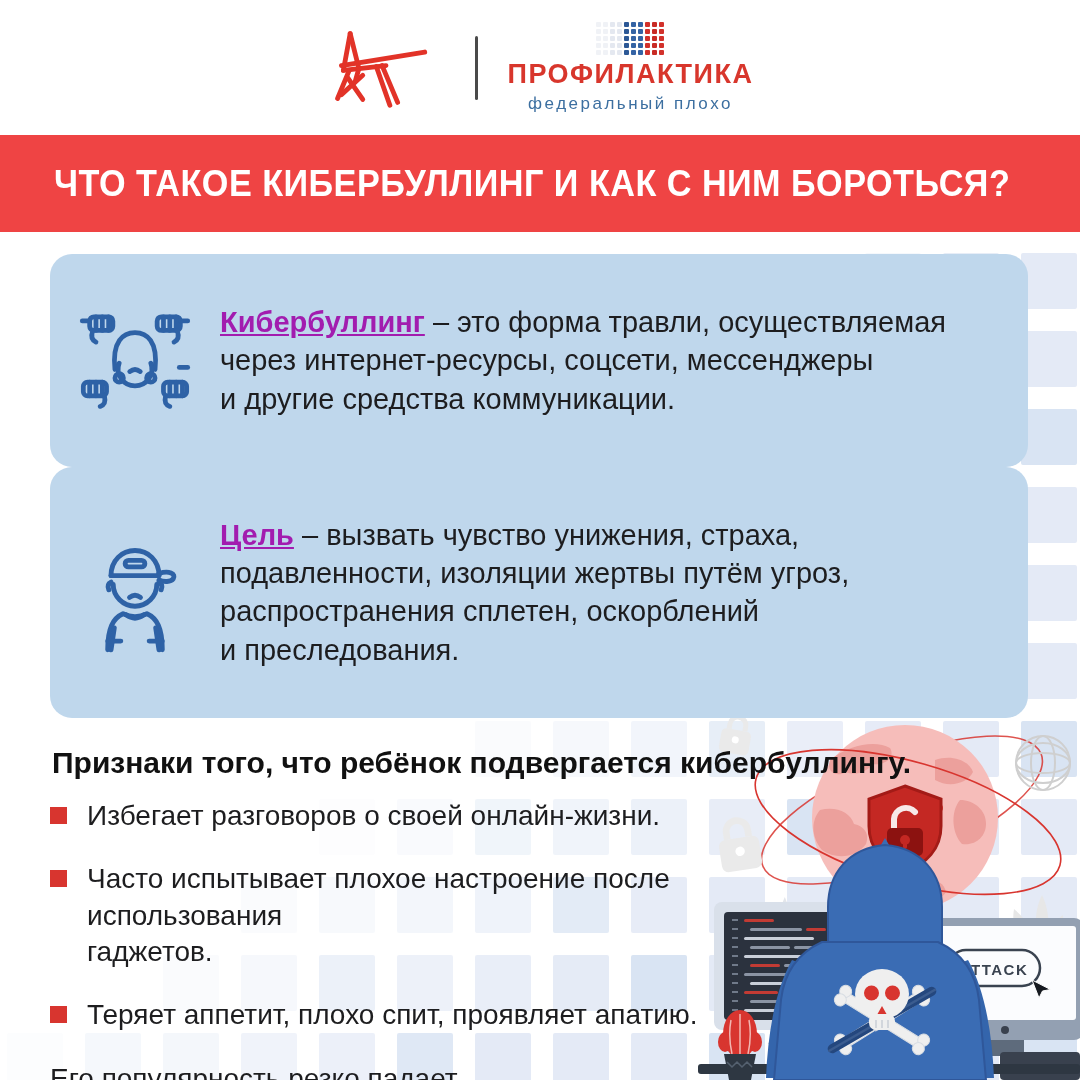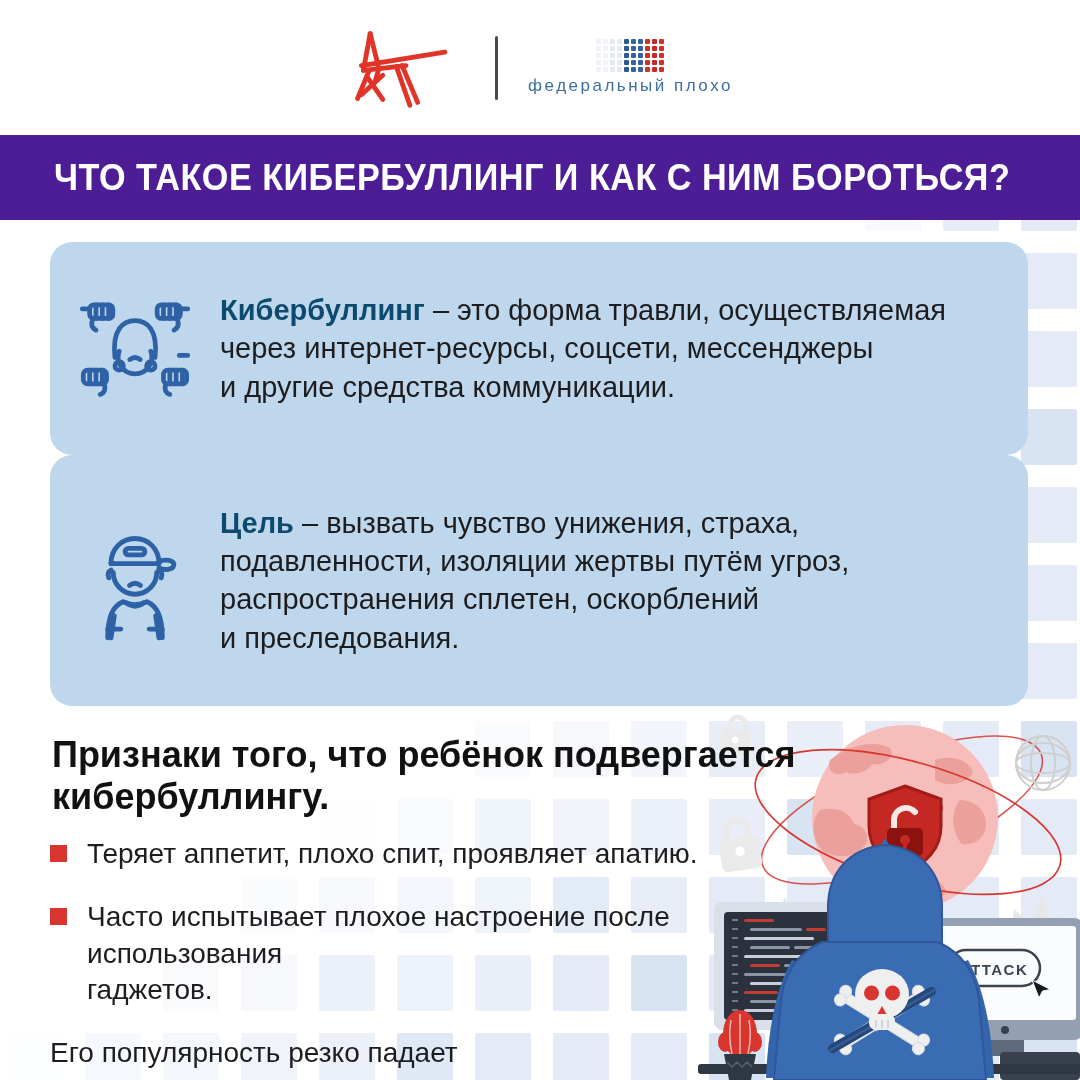--- a/index.html
+++ b/index.html
@@ -16,36 +16,36 @@
           display:flex;align-items:center;justify-content:center;gap:30px;}
   .divider{width:3px;height:64px;background:#4A4A4A;border-radius:2px;}
   .brand{display:flex;flex-direction:column;align-items:center;gap:4px;}
   .flag{display:flex;flex-direction:column;gap:2px;}
   .flag-row{display:flex;gap:2px;}
   .flag-cell{width:5px;height:5px;border-radius:1px;}
   .brand-title{font-size:27px;font-weight:bold;color:#D8362C;letter-spacing:1.5px;}
   .brand-sub{font-size:17px;color:#3C6FA0;letter-spacing:2.5px;}
 
   
-  .banner{position:relative;z-index:2;height:85px;background:#4c1d95;
+  .banner{position:relative;z-index:2;height:97px;background:#ef4444;
           display:flex;align-items:center;}
   .banner h1{margin:0 0 0 54px;color:#fff;font-size:36px;font-weight:bold;
              letter-spacing:.5px;white-space:nowrap;transform:scaleX(.95);
              transform-origin:left center;}
 
   
   .content{position:relative;z-index:2;padding:22px 0 0 50px;}
   .card{width:978px;background:#BFD7EC;border-radius:22px;display:flex;
         align-items:center;box-sizing:border-box;padding:20px 26px 20px 0;}
   .card + .card{margin-top:0;}
   .card-icon{flex:0 0 170px;display:flex;align-items:center;justify-content:center;}
   .card-text{font-size:29px;line-height:1.32;color:#1d1d1f;white-space:pre-line;}
-  .card-lead{font-weight:bold;color:#0c4a6e;}
-
-  .signs-heading{margin:28px 0 16px 2px;font-size:36px;font-weight:bold;color:#111;}
+  .card-lead{font-weight:bold;color:#a21caf;text-decoration:underline;}
+
+  .signs-heading{margin:28px 0 16px 2px;font-size:30px;font-weight:bold;color:#111;}
   .signs-list{list-style:none;margin:18px 0 0 0;padding:0;display:flex;
               flex-direction:column;gap:27px;max-width:700px;}
   .signs-list li{display:flex;gap:20px;font-size:28px;line-height:1.3;color:#1d1d1f;}
   .bullet{flex:0 0 17px;width:17px;height:17px;background:#D8352F;margin-top:9px;}
   .item-text{white-space:pre-line;}
 
   .illustration{position:absolute;left:680px;top:690px;width:400px;height:390px;z-index:1;}
 </style>
 </head>
 <body>
@@ -217,20 +217,21 @@
             <span class="flag-cell" style="background: rgb(228, 232, 240);"></span>
             <span class="flag-cell" style="background: rgb(228, 232, 240);"></span>
             <span class="flag-cell" style="background: rgb(44, 88, 150);"></span>
             <span class="flag-cell" style="background: rgb(52, 99, 164);"></span>
             <span class="flag-cell" style="background: rgb(52, 99, 164);"></span>
             <span class="flag-cell" style="background: rgb(210, 49, 43);"></span>
             <span class="flag-cell" style="background: rgb(200, 43, 37);"></span>
             <span class="flag-cell" style="background: rgb(210, 49, 43);"></span>
           </div>
         </div>
+      <div class="brand-title">ПРОФИЛАКТИКА</div>
       <div class="brand-sub">федеральный плохо</div>
     </div>
   </div>
 
   <div class="banner">
     <h1>ЧТО ТАКОЕ КИБЕРБУЛЛИНГ И КАК С НИМ БОРОТЬСЯ?</h1>
   </div>
 
   <div class="content">
 
@@ -299,26 +300,30 @@
 подавленности, изоляции жертвы путём угроз,
 распространения сплетен, оскорблений
 и преследования.</span></p>
     </article>
 
     <h2 class="signs-heading">Признаки того, что ребёнок подвергается кибербуллингу.</h2>
 
     <ul class="signs-list">
       <li>
           <span class="bullet"></span>
-          <span class="item-text">Теряет аппетит, плохо спит, проявляет апатию.</span>
+          <span class="item-text">Избегает разговоров о своей онлайн-жизни.</span>
         </li>
       <li>
           <span class="bullet"></span>
           <span class="item-text">Часто испытывает плохое настроение после использования
 гаджетов.</span>
+        </li>
+      <li>
+          <span class="bullet"></span>
+          <span class="item-text">Теряет аппетит, плохо спит, проявляет апатию.</span>
         </li>
       <li>
           <span class="item-text">Его популярность резко падает
 в кругу сверстников.</span>
         </li>
 
     </ul>
   </div>
 
   <svg class="illustration" viewBox="0 0 400 390">

